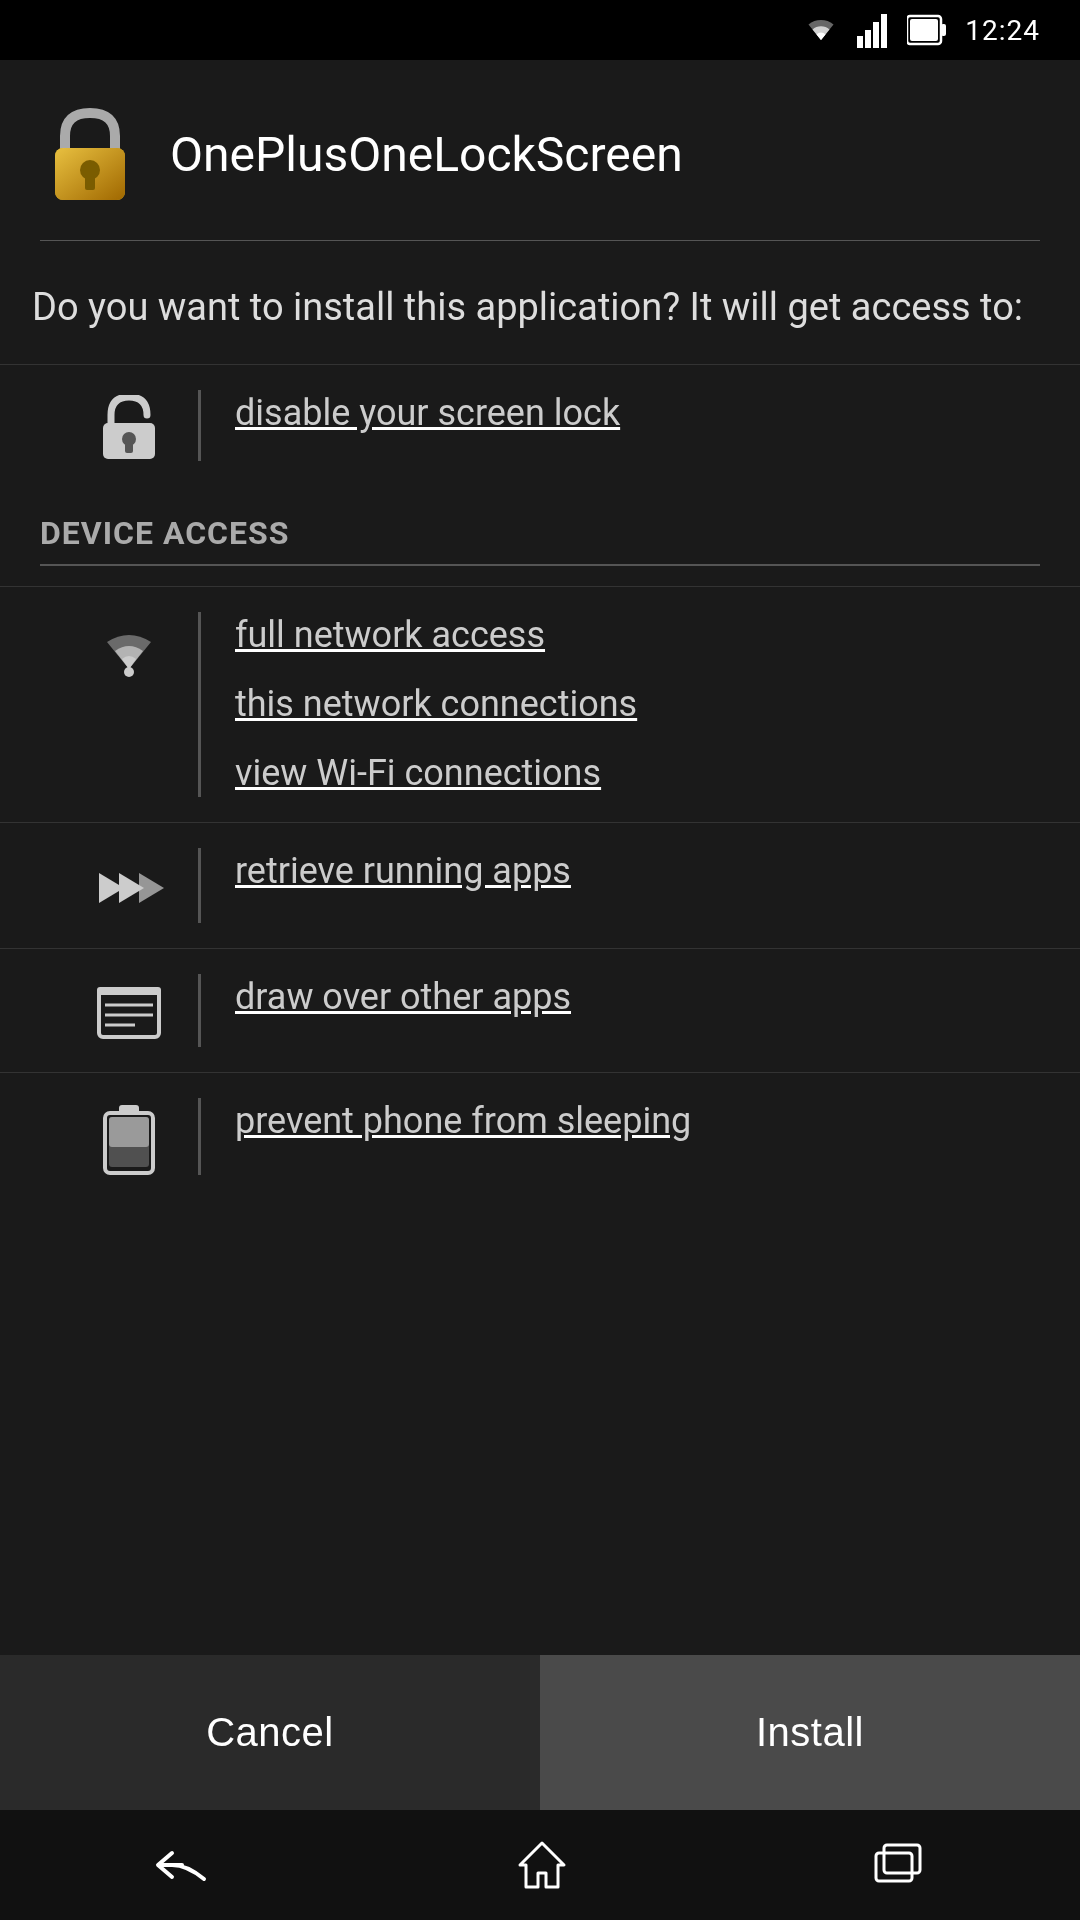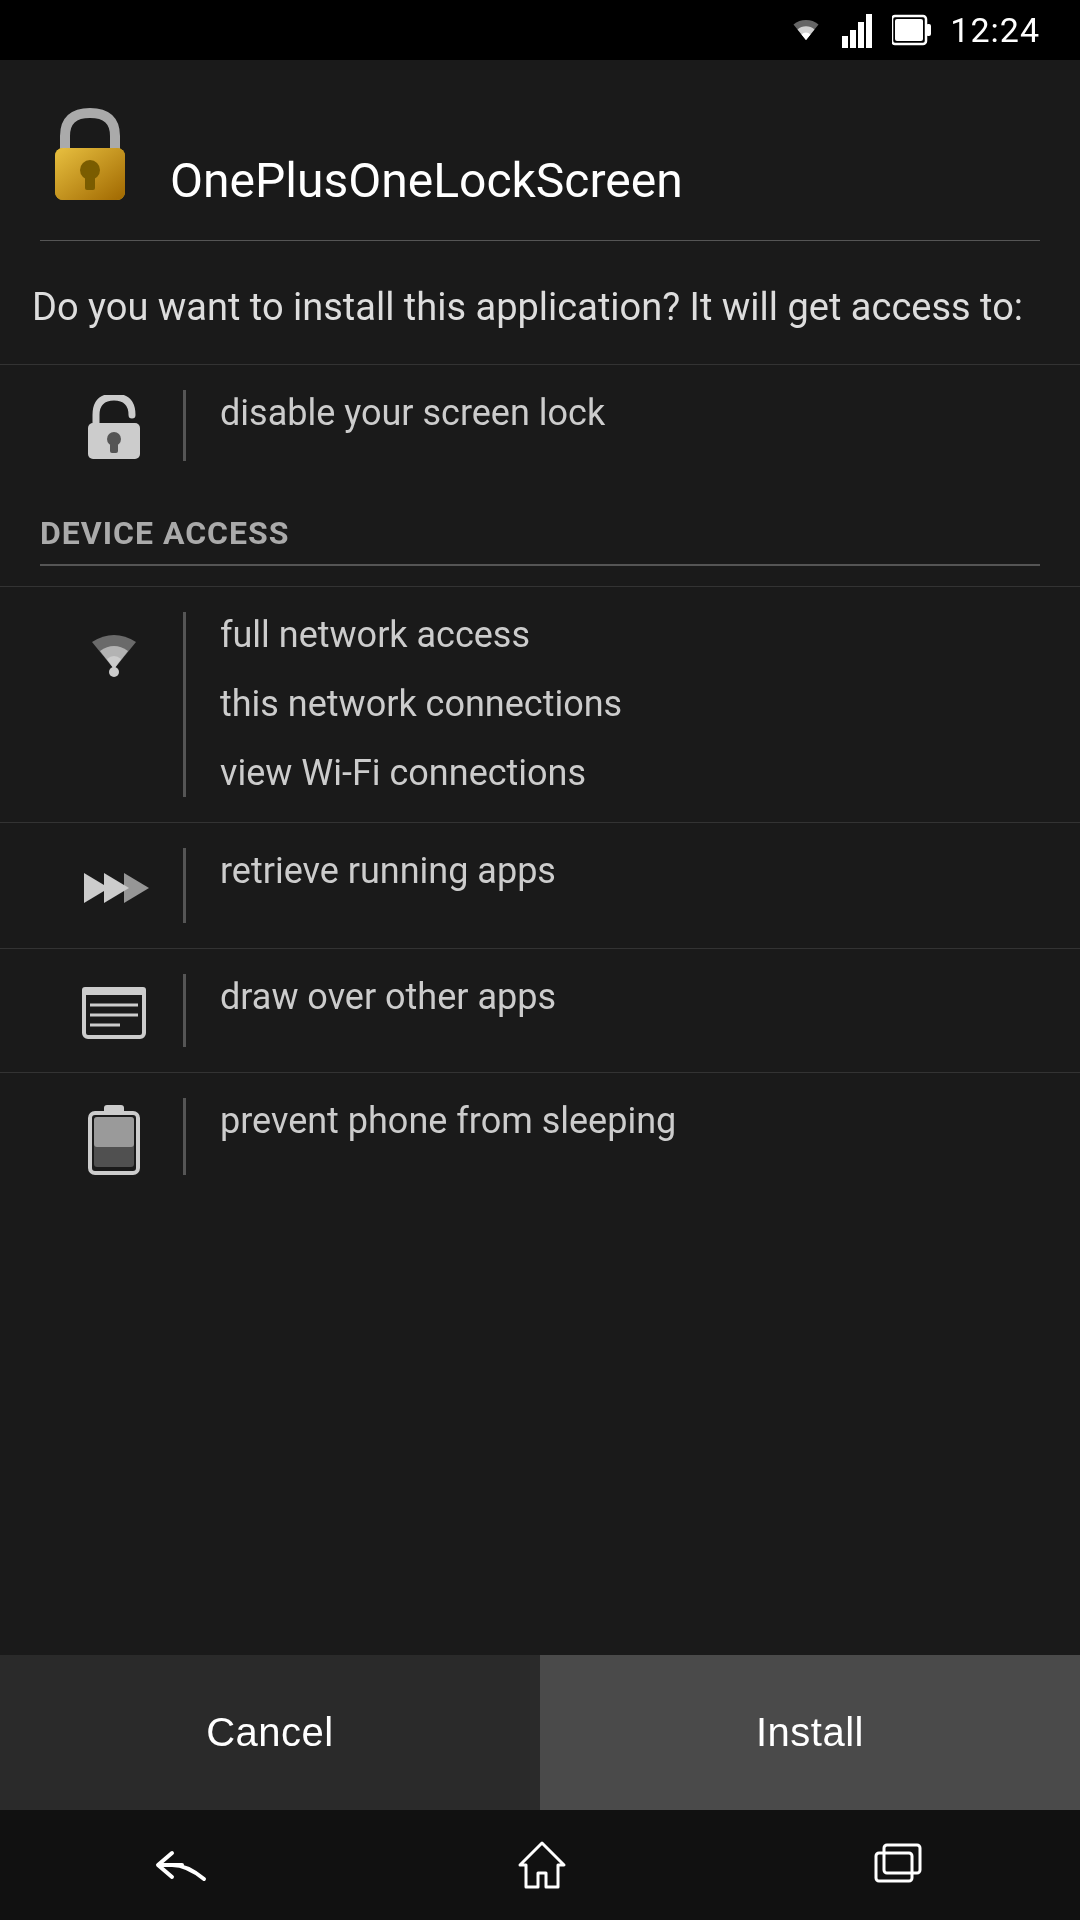--- a/index.html
+++ b/index.html
@@ -25,39 +25,39 @@
       gap: 18px;
     }
 
     .status-icons {
       display: flex;
       align-items: center;
       gap: 14px;
     }
 
     .status-time {
-      font-size: 34px;
+      font-size: 28px;
       font-weight: 400;
       color: #fff;
       letter-spacing: 1px;
     }
 
     
     .main-content {
       background: #1a1a1a;
       margin: 0 0;
       padding: 0;
       height: calc(1920px - 60px - 120px - 110px);
       overflow-y: auto;
     }
 
     
     .app-header {
       display: flex;
-      align-items: flex-end;
+      align-items: center;
       padding: 40px 40px 30px 40px;
       gap: 30px;
     }
 
     .app-icon-container {
       width: 100px;
       height: 110px;
       display: flex;
       align-items: center;
       justify-content: center;
@@ -88,23 +88,24 @@
       font-size: 38px;
       color: #ddd;
       line-height: 1.4;
       font-weight: 400;
     }
 
     
     .permission-item {
       display: flex;
       align-items: flex-start;
-      padding: 25px 49px;
+      padding: 25px 64px;
       border-top: 1px solid #333;
       gap: 4px;
+      text-decoration: underline;
     }
 
     .permission-icon-col {
       width: 130px;
       display: flex;
       align-items: flex-start;
       justify-content: center;
       padding-top: 5px;
       flex-shrink: 0;
     }

